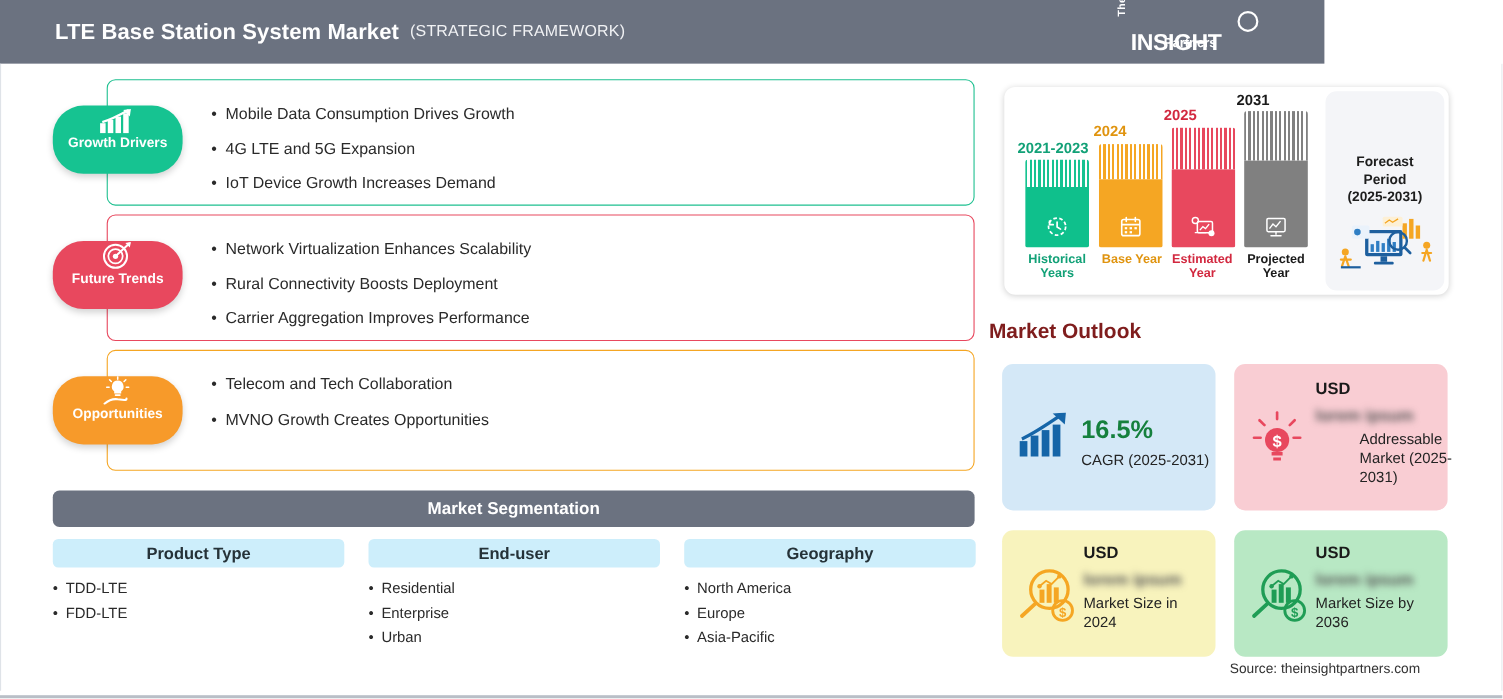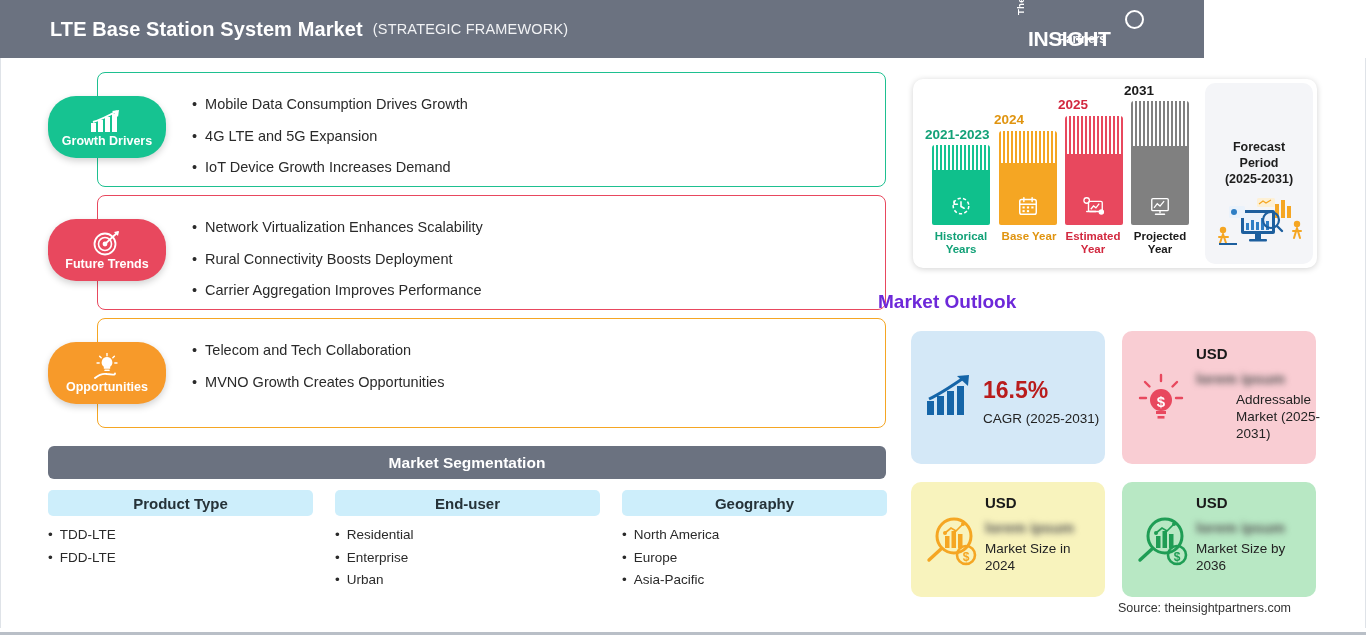--- a/index.html
+++ b/index.html
@@ -61,21 +61,21 @@
   
   .panel {
     position: absolute; border-radius: 8px; background: #fff;
   }
   .panel.green  { border: 1.6px solid #1ec090; }
   .panel.red    { border: 1.6px solid #e8485e; }
   .panel.orange { border: 1.6px solid #f5a623; }
 
   .badge {
     position: absolute; width: 118px; height: 62px; border-radius: 28px;
-    display: flex; flex-direction: column; align-items: center; justify-content: center;
+    display: flex; flex-direction: column; align-items: center; 
     color: #fff; box-shadow: 0 3px 7px rgba(0,0,0,.18);
   }
   .badge .bicon { height: 26px; display:flex; align-items:flex-end; justify-content:center; }
   .badge .blabel { font-size: 12.5px; font-weight: bold; margin-top: 1px; white-space: nowrap; }
   .badge.green  { background: #16c391; }
   .badge.red    { background: #e8485e; }
   .badge.orange { background: #f79a2a; }
 
   .bullets { position: absolute; }
   .bullets li {
@@ -128,37 +128,37 @@
     background: #f4f5f8; border-radius: 10px;
   }
   .forecast-text {
     position: absolute; left: 0; right: 0; top: 16px; text-align: center;
     font-size: 12.5px; font-weight: bold; color: #1d1d1d; line-height: 16px; margin-top: 40px;
   }
   .forecast-sub { font-weight: bold; }
 
   
   .outlook-title {
-    position: absolute; left: 878px; top: 291px;
-    font-size: 19px; font-weight: bold; color: #6d28d9;
+    position: absolute; left: 899px; top: 291px;
+    font-size: 19px; font-weight: bold; color: #7f1d1d;
   }
   .ocard { position: absolute; border-radius: 10px; }
   .ocard.blue   { left: 911px;  top: 331px; width: 194px; height: 133px; background: #d4e8f7; }
   .ocard.pink   { left: 1122px; top: 331px; width: 194px; height: 133px; background: #f9cdd3; }
   .ocard.yellow { left: 911px;  top: 482px; width: 194px; height: 115px; background: #f8f3bd; }
   .ocard.green  { left: 1122px; top: 482px; width: 194px; height: 115px; background: #b8e8c4; }
 
   .ocard .oicon { position: absolute; }
   .ocard .usd  { font-size: 15px; font-weight: bold; color: #1a1a1a; line-height: 1; }
   .ocard .blurred {
     font-size: 15px; font-weight: bold; color: #555;
     filter: blur(3.4px); line-height: 1; white-space: nowrap;
   }
   .ocard .olabel { font-size: 13.5px; color: #232323; line-height: 17px; }
-  .ocard .bignum { font-size: 23px; font-weight: bold; color: #b91c1c; line-height: 1; }
+  .ocard .bignum { font-size: 23px; font-weight: bold; color: #15803d; line-height: 1; }
 
   .source {
     position: absolute; left: 1118px; top: 601px;
     font-size: 12.5px; color: #333;
   }
 </style>
 </head>
 <body>
 
 <div class="page">

